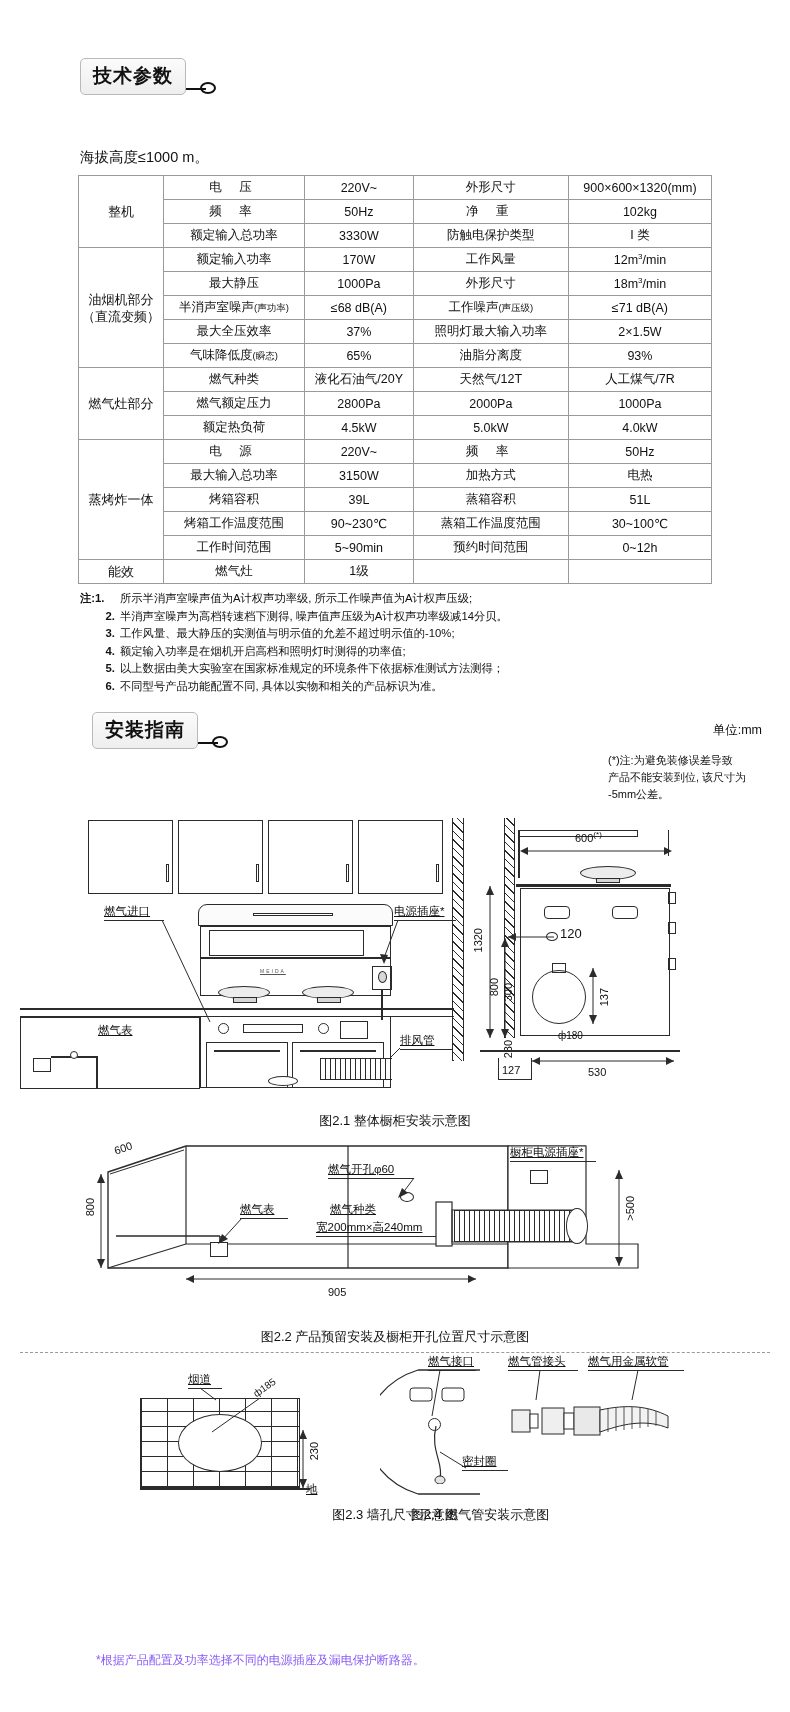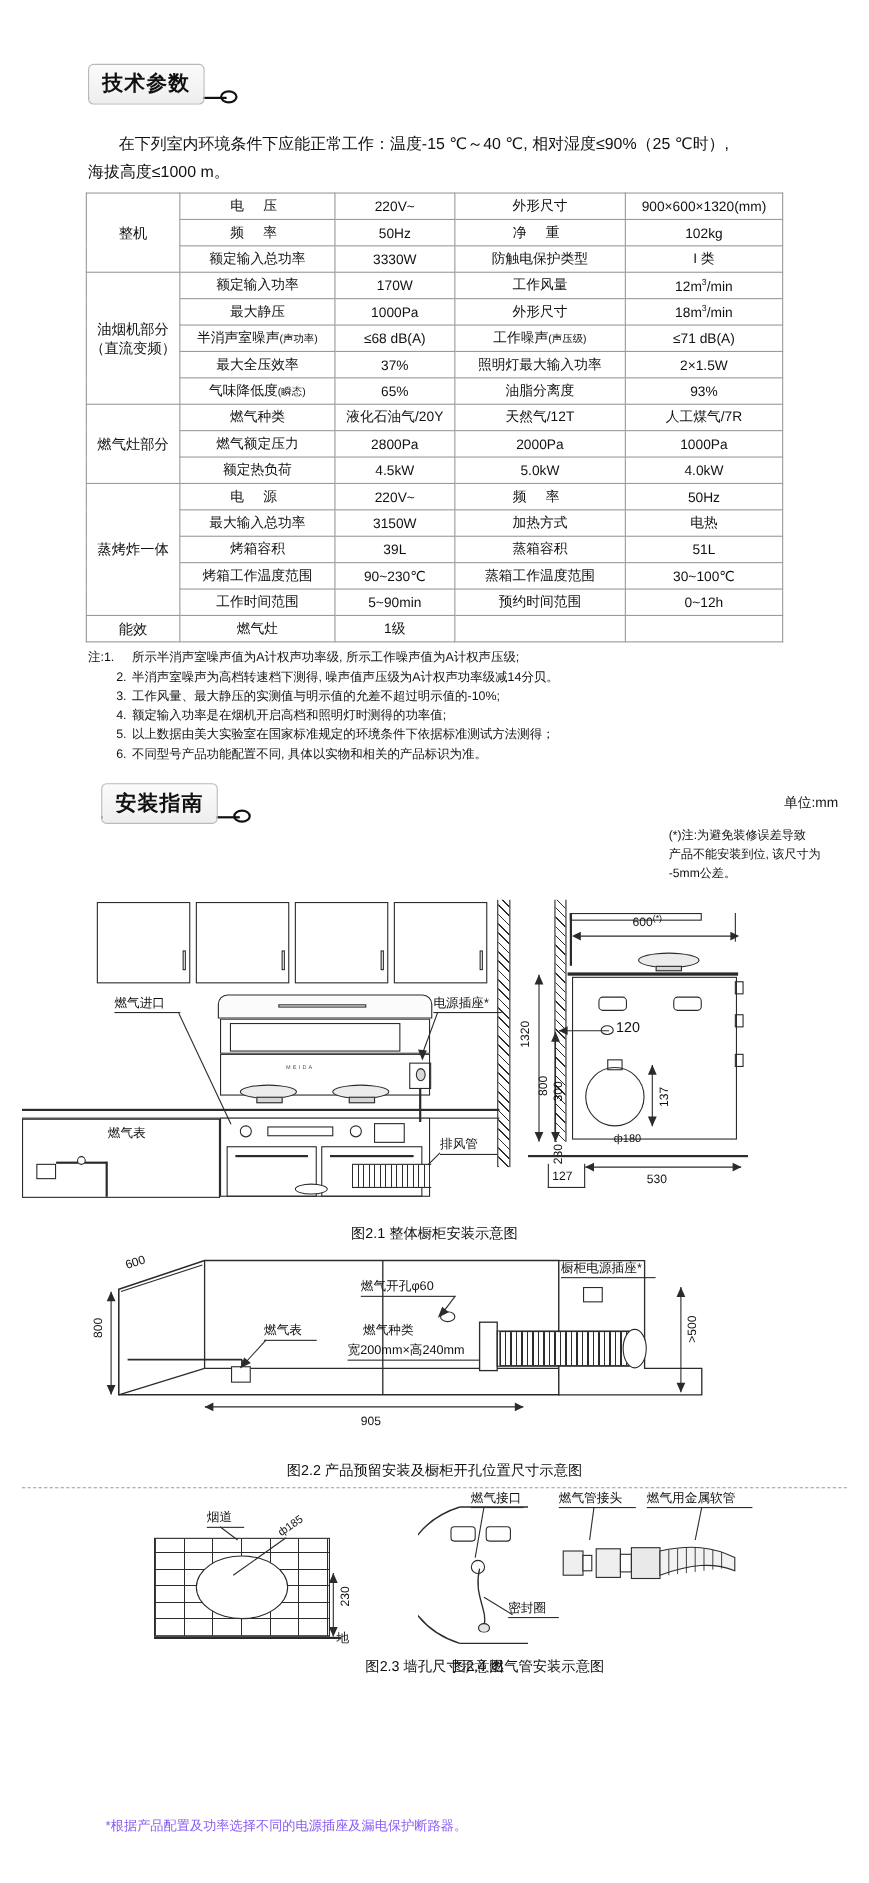--- a/index.html
+++ b/index.html
@@ -77,21 +77,21 @@
   .small { font-size:9.5px;text-align:center; }
   sup { font-size:8px; vertical-align:super; }
 
   
   .notes {
     position:absolute;
     left:80px; top:590px; width:650px;
     font-size:11.3px; line-height:17.5px; color:#111;
   }
   .notes .nrow { display:flex; }
-  .notes .nlead { width:40px; flex:none; text-align:left; }
+  .notes .nlead { width:40px; flex:none; text-align:left;font-weight:bold; }
   .notes .nlead.ind { width:40px; text-align:right; padding-right:5px;}
   .notes .ntext { flex:1; }
 
   
   .unit-note {
     position:absolute; right:28px; top:722px;
     font-size:12.5px; text-align:center; color:#111;
   }
   .star-note {
     position:absolute; right:12px; top:752px; width:170px;
@@ -101,21 +101,21 @@
   .fig { position:absolute; }
   .cap {
     position:absolute;
     font-size:13px; color:#111; text-align:center; width:100%;
   }
 
   
   .ln { position:absolute; background:#2b2b2b; }
   .box { position:absolute; border:1px solid #2b2b2b; }
   .box2 { position:absolute; border:1.5px solid #2b2b2b; }
-  .lbltxt { position:absolute; font-size:11.5px; color:#111; white-space:nowrap; }
+  .lbltxt { position:absolute; font-size:11.5px; color:#111; white-space:nowrap;text-decoration:underline; }
   .dim { position:absolute; font-size:11px; color:#111; white-space:nowrap; }
   .vdim { position:absolute; font-size:11px; color:#111; white-space:nowrap;
           writing-mode:vertical-rl; transform:rotate(180deg); }
   .hatch {
     position:absolute;
     background:repeating-linear-gradient(45deg,#2b2b2b 0 1px,transparent 1px 6px);
     border-left:1px solid #2b2b2b; border-right:1px solid #2b2b2b;
   }
   .brick {
     position:absolute;
@@ -143,21 +143,21 @@
 </head>
 <body>
 
 <div class="section-head" style="left:80px; top:58px; width:200px;">
   <div class="rule" style="width:126px;"></div>
   <span class="chip">技术参数</span>
   <div class="knob" style="left:120px;"></div>
 </div>
 
 <div class="intro">
-  <span class="ind"></span><span>在下列室内环境条件下应能正常工作：温度-15 ℃～40 ℃, 相对湿度≤90%（25 ℃时）,</span><br>
+  <span class="ind"></span><br>
   <span>海拔高度≤1000 m。</span>
 </div>
 
 <table class="spec">
 
   <tbody>
       <tr>
     <td class="grp" rowspan="3">整机</td>
     <td class="lbl sp">电  压</td>
     <td class="v1">220V~</td>

